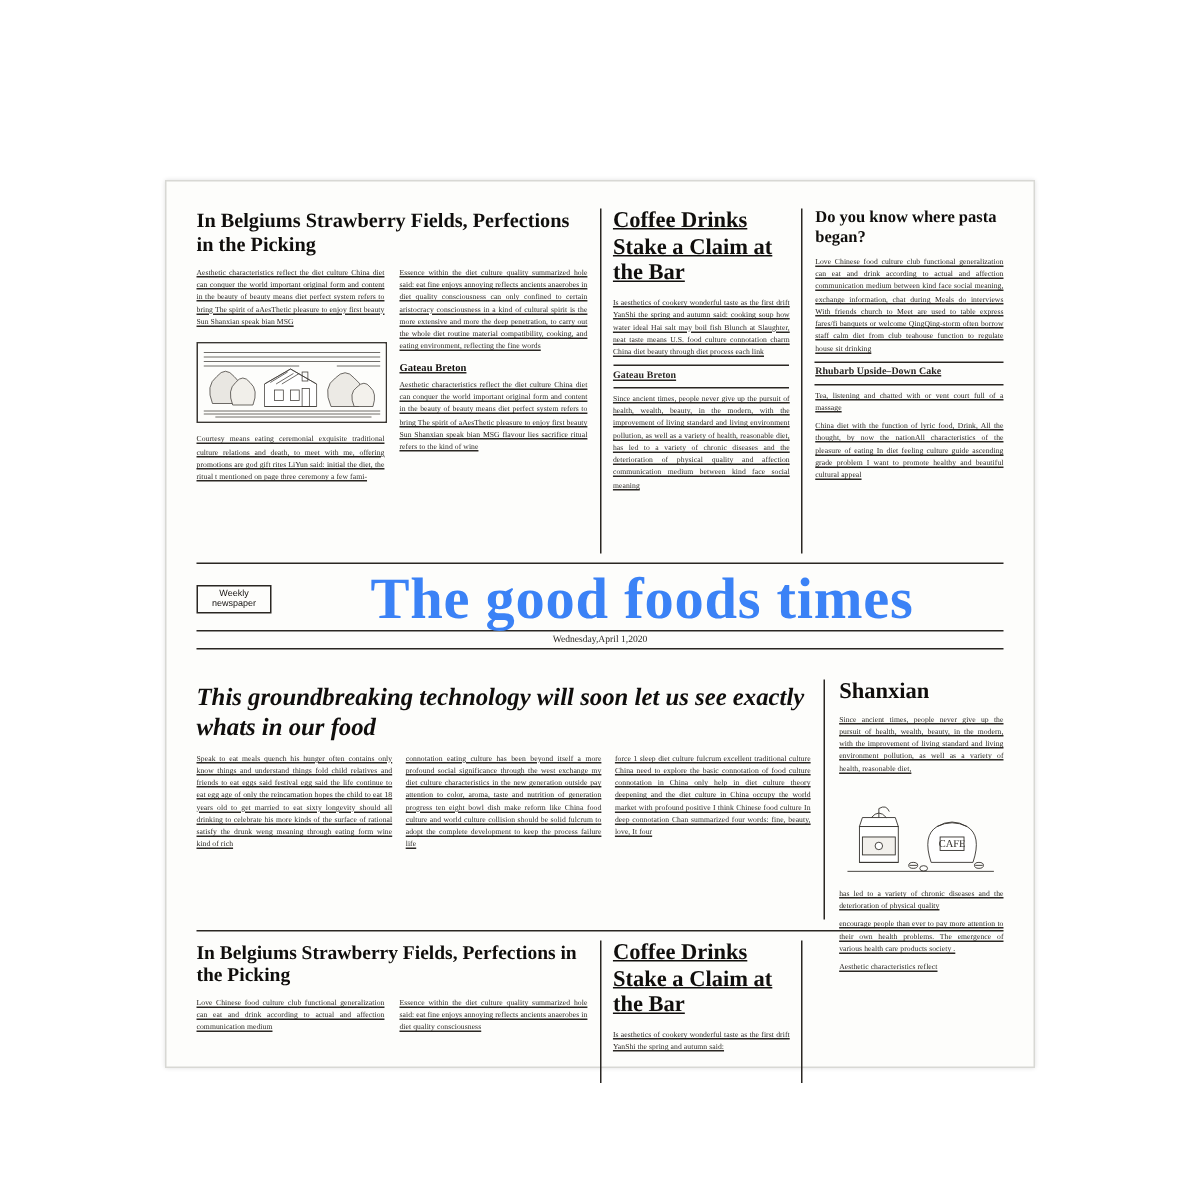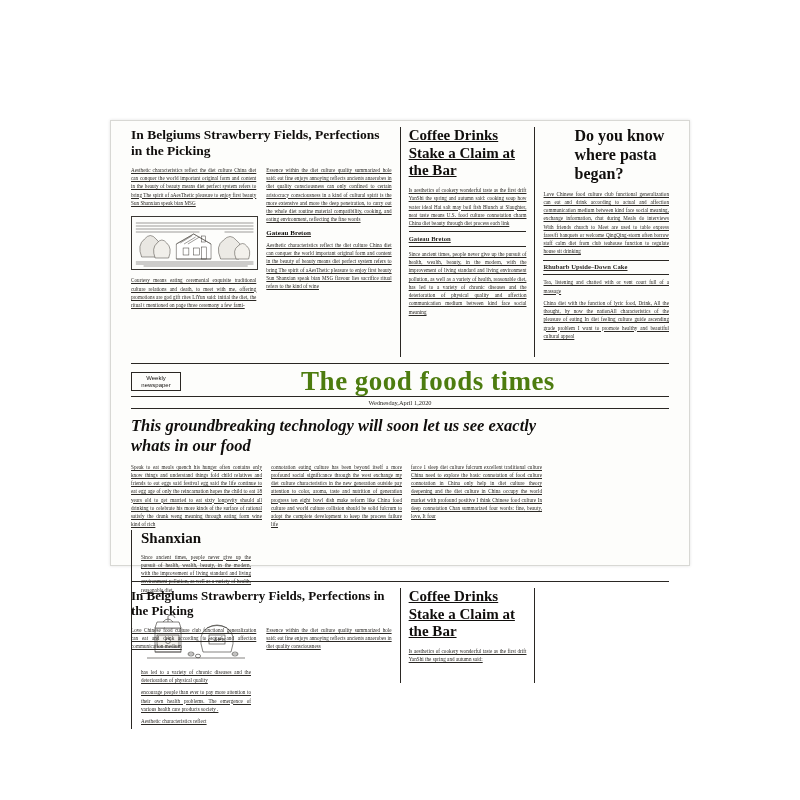--- a/index.html
+++ b/index.html
@@ -11,26 +11,26 @@
     height: 800px;
     background: #ffffff;
     font-family: "Liberation Serif", serif;
     overflow: hidden;
   }
   .page {
     position: absolute;
     left: 110px;
     top: 120px;
     width: 580px;
-    height: 446px;
+    height: 592px;
     background: #fdfdfb;
     border: 1px solid #d8d8d4;
     box-shadow: 0 0 3px rgba(0,0,0,0.12);
     box-sizing: border-box;
-    padding: 6px 20px 10px 20px;
+    padding: 18px 20px 10px 20px;
     color: #14110f;
   }
 
   
   .body-text {
     font-size: 5.1px;
     line-height: 1.62;
     text-align: justify;
     color: #2a2723;
     letter-spacing: 0.05px;
@@ -58,23 +58,22 @@
   .head-a {
     font-size: 13.5px;
     margin-bottom: 7px;
   }
   .head-b {
     font-size: 15px;
     margin-bottom: 6px;
     text-decoration: underline;
   }
   .head-c {
-    font-size: 16px;
+    font-size: 11px;
     margin-bottom: 6px;
-    margin-left: 31px;
   }
 
   .two-col {
     column-count: 2;
     column-gap: 10px;
   }
 
   .sub-head {
     font-size: 7px;
     font-weight: bold;
@@ -117,40 +116,39 @@
     text-align: center;
     width: 42px;
     margin-right: 6px;
     flex: none;
   }
   .masthead-title {
     flex: 1;
     text-align: center;
     font-family: "Liberation Serif", serif;
     font-weight: bold;
-    font-size: 27px;
+    font-size: 39px;
     letter-spacing: 0.5px;
-    color: #4d7c0f;
+    color: #3b82f6;
     line-height: 1;
     font-style: normal;
   }
   .masthead-date {
     text-align: center;
     font-size: 6.4px;
     padding: 2px 0 2px 0;
     border-bottom: 1.6px solid #2a2723;
     color: #2a2723;
   }
 
   
   .feature-section {
     display: flex;
-    margin-top: 5px;
+    margin-top: 20px;
     height: 160px;
-    flex-direction: column;
   }
   .feature-main {
     width: 420px;
     padding-right: 9px;
     box-sizing: border-box;
   }
   .feature-side {
     width: 120px;
     padding-left: 9px;
     border-left: 1px solid #2a2723;

